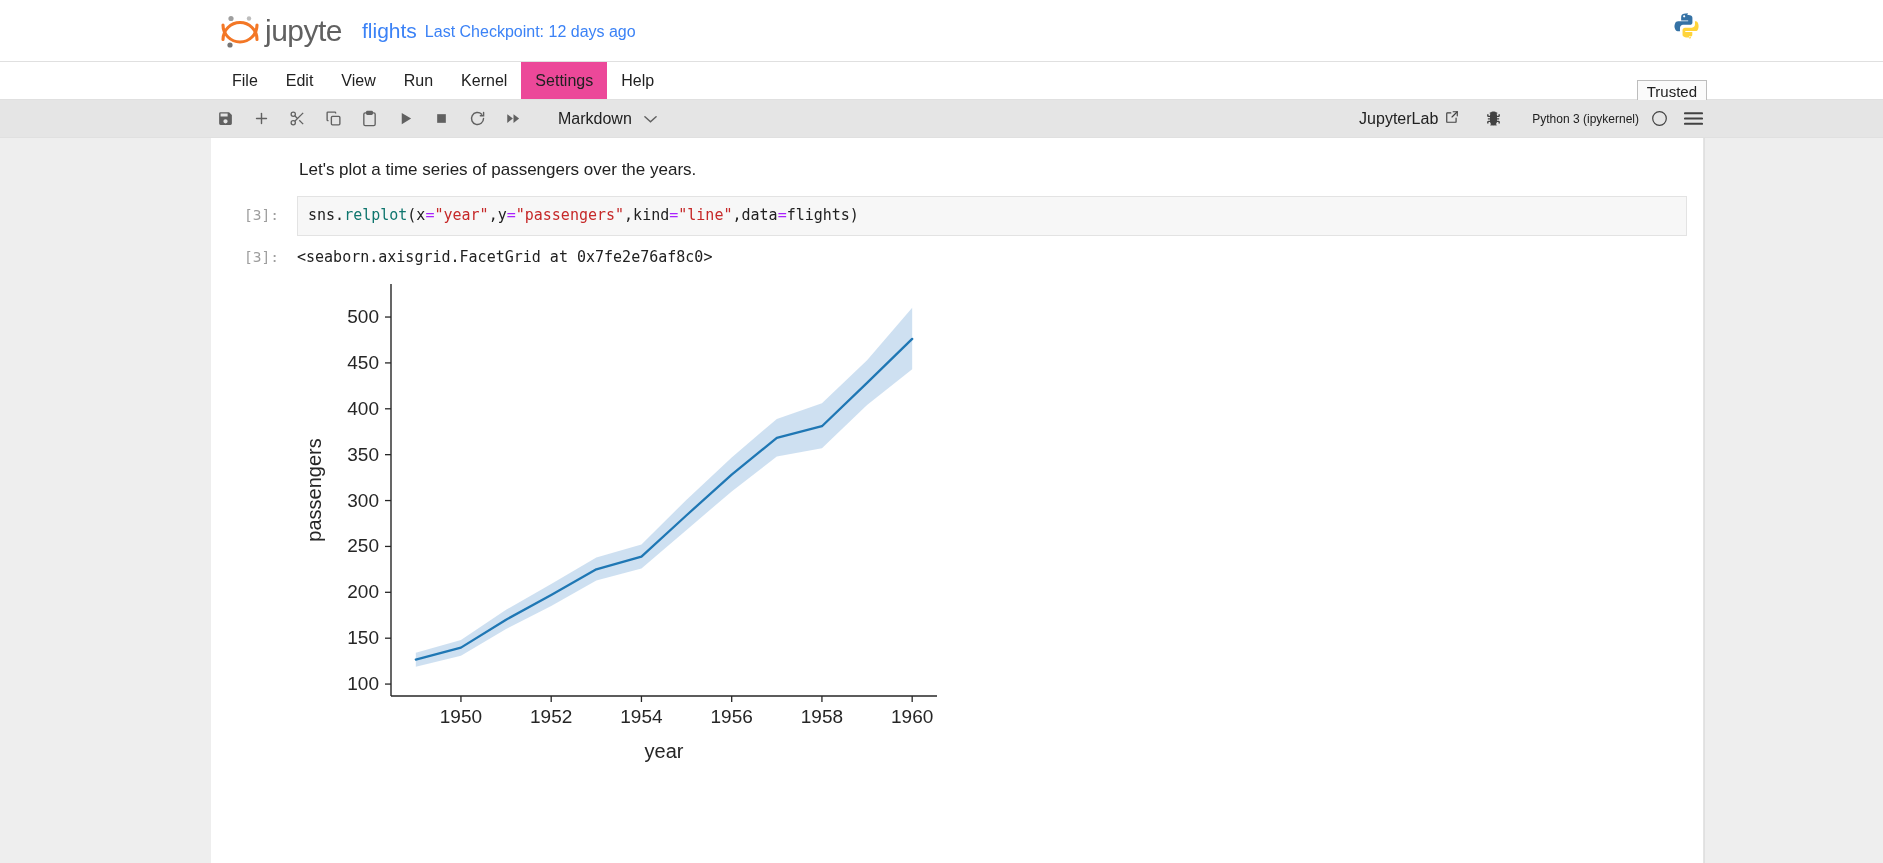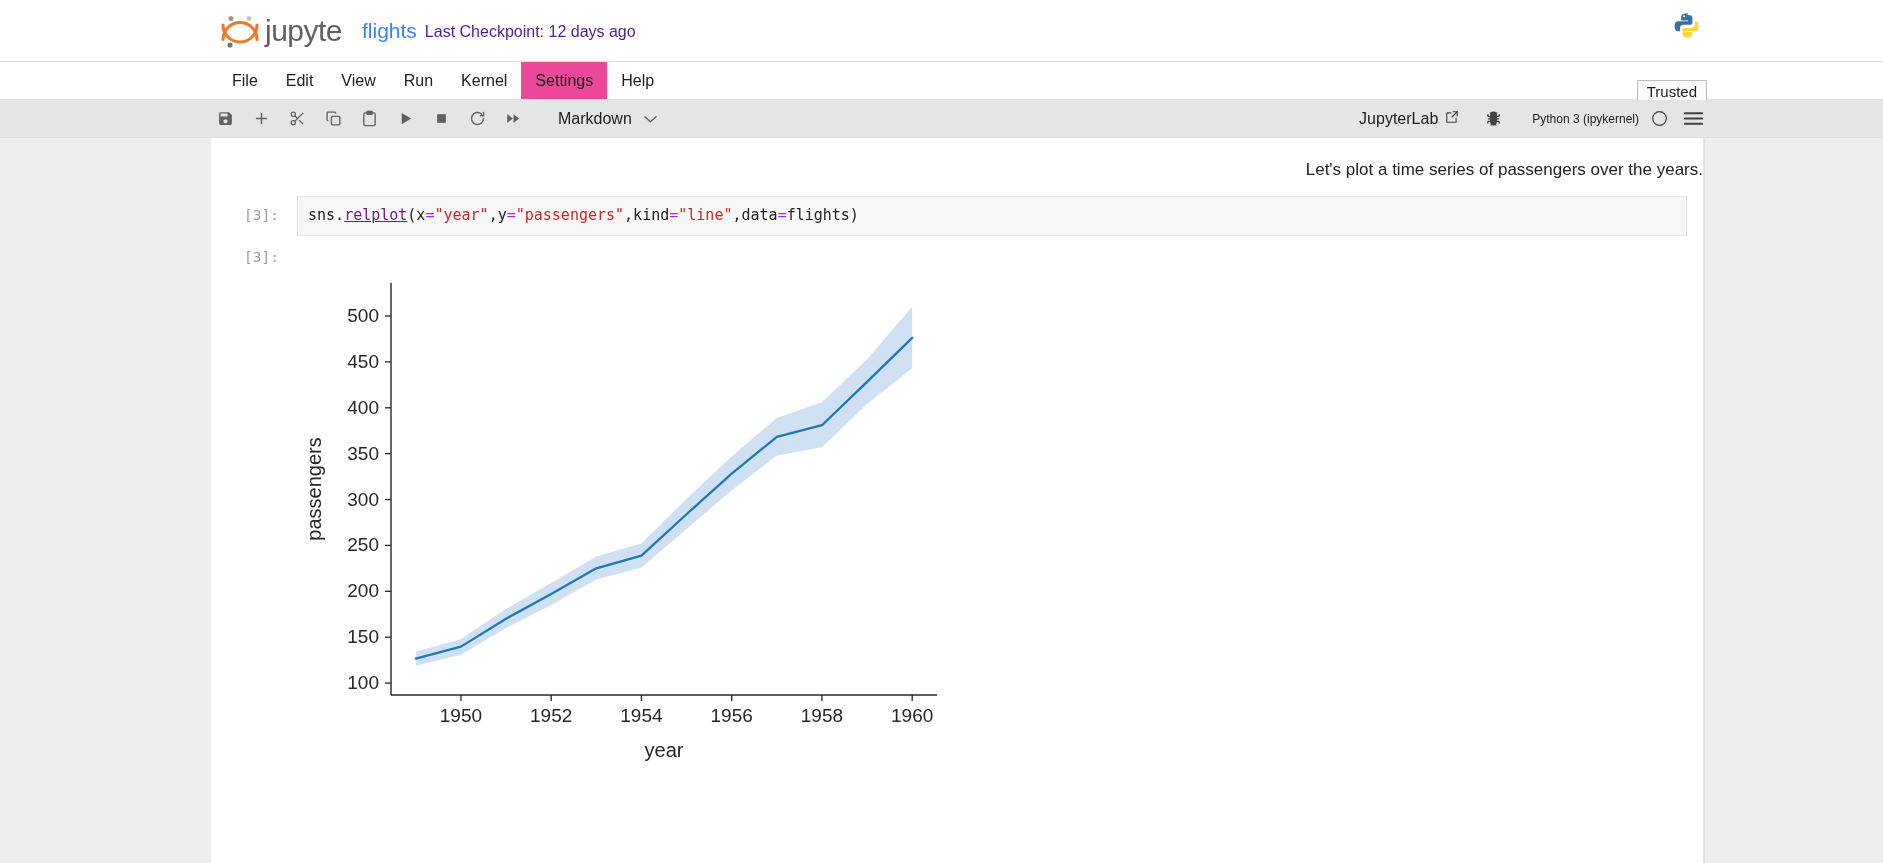--- a/index.html
+++ b/index.html
@@ -25,21 +25,21 @@
   }
   .jupyter-logo { display: block; }
   .nb-title {
     font-size: 21px;
     color: #3b82f6;
     margin-left: 20px;
     font-weight: 400;
   }
   .checkpoint {
     font-size: 16px;
-    color: #4c1d95;
+    color: #3b82f6;
     margin-left: 8px;
     position: relative;
     top: 1px;
   }
   .python-logo { position: absolute; right: 178px; top: 11px; }
 
   
   .menubar {
     height: 38px;
     background: #ffffff;
@@ -141,21 +141,21 @@
     min-width: 86px;
     text-align: right;
     padding-right: 18px;
     font-family: "DejaVu Sans Mono", monospace;
     font-size: 14.5px;
     color: #9e9e9e;
     padding-top: 4px;
     user-select: none;
   }
 
-  .md-cell { padding: 12px 0 8px 0; justify-content: flex-end; }
+  .md-cell { padding: 12px 12px 8px 0; }
   .md-text {
     font-size: 17px;
     color: #212121;
     line-height: 1.4;
     padding-left: 88px;
   }
 
   .code-cell { margin-top: 6px; align-items: flex-start; }
   .code-prompt { padding-top: 11px; }
   .code-box {
@@ -164,21 +164,21 @@
     background: #f7f7f7;
     border: 1px solid #e3e3e3;
     padding: 8px 10px;
     font-family: "DejaVu Sans Mono", monospace;
     font-size: 15px;
     line-height: 1.45;
     color: #212121;
     white-space: pre;
     overflow-x: hidden;
   }
-  .tok-fn { color: #701a75; text-decoration: underline; }
+  .tok-fn { color: #0f766e; }
   .tok-str { color: #c62828; }
   .tok-op { color: #aa22ff; }
   .tok-plain { color: #212121; }
 
   .out-cell { margin-top: 10px; align-items: flex-start; }
   .out-prompt { padding-top: 3px; }
   .out-text {
     font-family: "DejaVu Sans Mono", monospace;
     font-size: 15px;
     color: #212121;
@@ -337,20 +337,21 @@
       <div class="md-text">Let's plot a time series of passengers over the years.</div>
     </div>
 
     <div class="cell code-cell">
       <div class="prompt code-prompt">[3]:</div>
       <div class="code-box"><span class="tok-plain">sns.</span><span class="tok-fn">relplot</span><span class="tok-plain">(x</span><span class="tok-op">=</span><span class="tok-str">"year"</span><span class="tok-plain">,y</span><span class="tok-op">=</span><span class="tok-str">"passengers"</span><span class="tok-plain">,kind</span><span class="tok-op">=</span><span class="tok-str">"line"</span><span class="tok-plain">,data</span><span class="tok-op">=</span><span class="tok-plain">flights)</span></div>
     </div>
 
     <div class="cell out-cell">
       <div class="prompt out-prompt">[3]:</div>
+      <div class="out-text">&lt;seaborn.axisgrid.FacetGrid at 0x7fe2e76af8c0&gt;</div>
     </div>
 
     <div class="figure-wrap">
       <svg id="chart" width="660" height="500" viewBox="0 0 660 500">
           <polygon points="116.81818181817995,382.87305122494433 161.94214876032908,370.02672605790644 207.06611570247816,339.74610244988867 252.19008264462727,314.0534521158129 297.3140495867764,287.4432071269488 342.43801652892546,274.5968819599109 387.56198347107454,229.6347438752784 432.6859504132236,187.4253897550111 477.80991735537276,148.88641425389756 522.9338842975219,133.28730512249444 568.057851239671,90.16035634743878 613.1818181818201,37.85746102449889 613.1818181818201,99.33630289532294 568.057851239671,135.12249443207128 522.9338842975219,178.24944320712694 477.80991735537276,186.50779510022272 432.6859504132236,221.37639198218264 387.56198347107454,259.9153674832962 342.43801652892546,298.4543429844098 297.3140495867764,310.3830734966592 252.19008264462727,336.07572383073494 207.06611570247816,359.01559020044544 161.94214876032908,385.62583518930956 116.81818181817995,396.6369710467706" fill="#c6dbef" opacity="0.85"></polygon>
           <polyline points="116.81818181817995,389.57149220489976 161.94214876032908,377.64276169265037 207.06611570247816,349.6561247216036 252.19008264462727,325.06458797327394 297.3140495867764,299.3719376391982 342.43801652892546,286.6173719376392 387.56198347107454,245.23385300668153 432.6859504132236,204.67616926503342 477.80991735537276,167.788864142539 522.9338842975219,156.2271714922049 568.057851239671,112.82494432071269 613.1818181818201,68.87216035634748" fill="none" stroke="#1f77b4" stroke-width="2.3" stroke-linejoin="round" stroke-linecap="round"></polyline>
           <line x1="92" y1="14" x2="92" y2="426" stroke="#262626" stroke-width="1.4"></line>
           <line x1="92" y1="426" x2="638" y2="426" stroke="#262626" stroke-width="1.4"></line>
           <line x1="86" y1="414.07126948775056" x2="92" y2="414.07126948775056" stroke="#262626" stroke-width="1.3"></line>
           <text x="80" y="420.07126948775056" text-anchor="end" font-size="19" font-family="Liberation Sans, sans-serif" fill="#262626">100</text>

